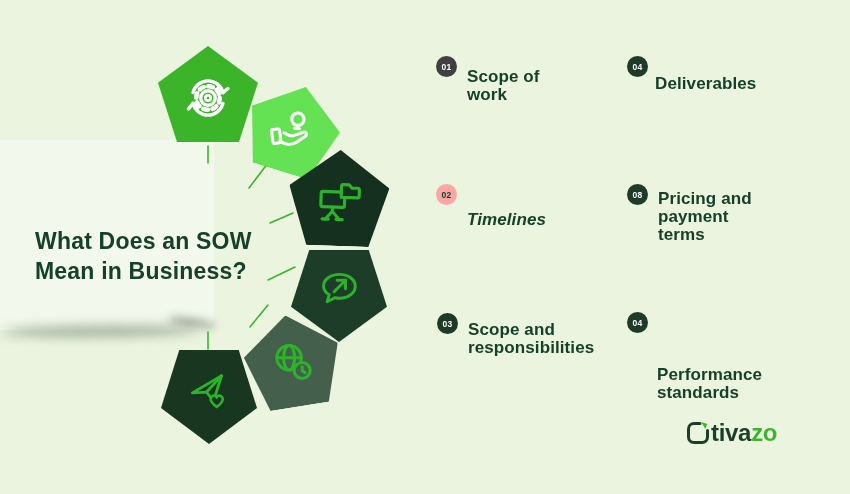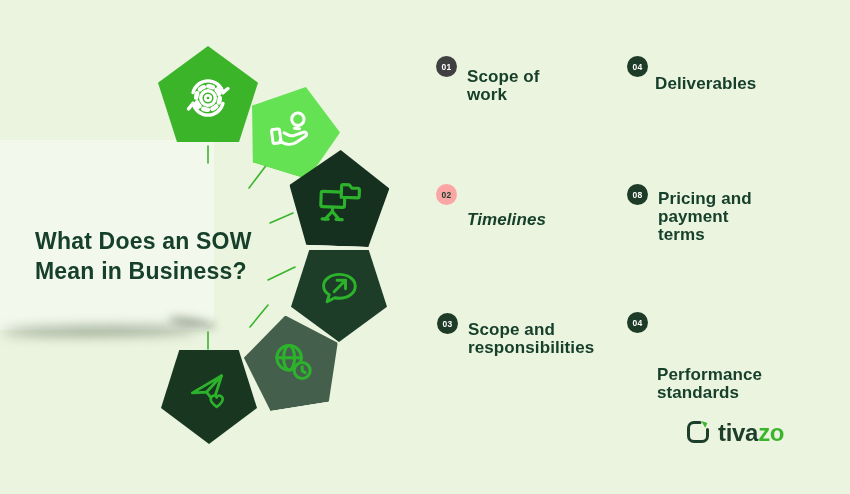--- a/index.html
+++ b/index.html
@@ -45,21 +45,21 @@
   .badge { position:absolute; width:21px; height:21px; border-radius:50%;
     display:flex; align-items:center; justify-content:center;
     font-size:8.5px; font-weight:700; letter-spacing:0.3px; }
   .badge--green { background:#404040; color:#ffffff; }
   .badge--light { background:#fca5a5; color:#14402b; }
   .badge--dark  { background:#1d3b27; color:#ffffff; }
   .item-label { position:absolute; font-size:17px; font-weight:700; color:#17402b;
     line-height:18px; white-space:pre-line; letter-spacing:0.1px; }
 
   
-  .logo { position:absolute; left:685px; top:419px; display:flex; align-items:flex-start; gap:7px; }
+  .logo { position:absolute; left:685px; top:419px; display:flex; align-items:center; }
   .logo-text { font-size:24px; font-weight:800; letter-spacing:-0.3px; color:#1c3e2a; }
   .logo-text .accent { color:#3cb52c; }
 </style>
 </head>
 <body>
 
 <div class="stage">
 
   <div class="title-card"></div>
   <div class="curl-shadow"></div>

